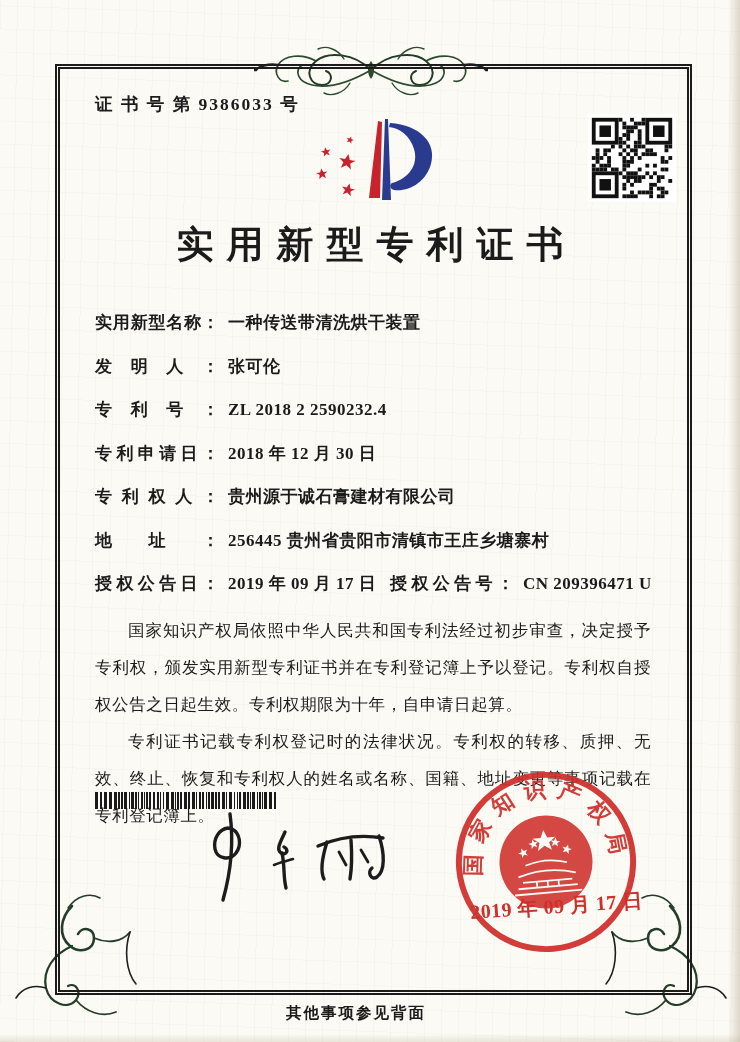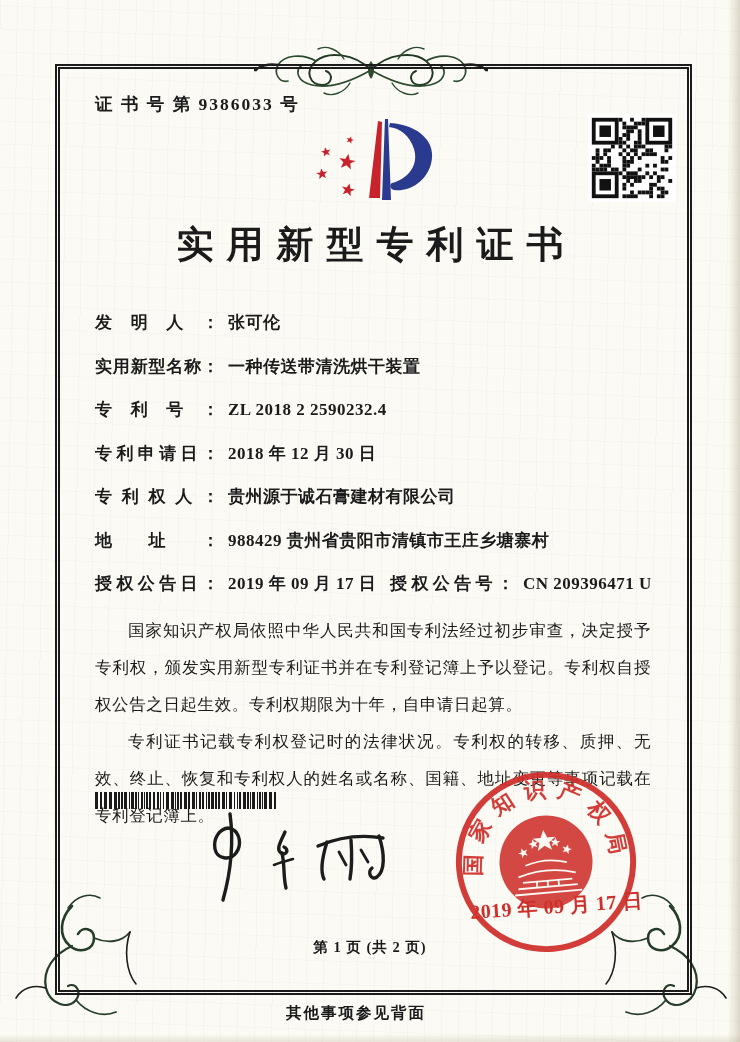--- a/index.html
+++ b/index.html
@@ -258,36 +258,36 @@
       <rect x="65.04347826086956" y="11.478260869565219" width="11.478260869565219" height="11.478260869565219" fill="#111"></rect>
       <rect x="3.8260869565217392" y="57.391304347826086" width="26.782608695652176" height="26.782608695652176" fill="#111"></rect>
       <rect x="7.6521739130434785" y="61.21739130434783" width="19.130434782608695" height="19.130434782608695" fill="#fff"></rect>
       <rect x="11.478260869565219" y="65.04347826086956" width="11.478260869565219" height="11.478260869565219" fill="#111"></rect>
     </svg>
 
   <div class="title">实用新型专利证书</div>
 
   <div class="fields">
     <div class="frow">
+      <span class="flabel">实用新型名称：</span><span class="fvalue">一种传送带清洗烘干装置</span>
+    </div>
+    <div class="frow">
       <span class="flabel">发明人：</span><span class="fvalue">张可伦</span>
     </div>
     <div class="frow">
-      <span class="flabel">实用新型名称：</span><span class="fvalue">一种传送带清洗烘干装置</span>
-    </div>
-    <div class="frow">
       <span class="flabel">专利号：</span><span class="fvalue">ZL 2018 2 2590232.4</span>
     </div>
     <div class="frow">
       <span class="flabel">专利申请日：</span><span class="fvalue">2018 年 12 月 30 日</span>
     </div>
     <div class="frow">
       <span class="flabel">专利权人：</span><span class="fvalue">贵州源于诚石膏建材有限公司</span>
     </div>
     <div class="frow">
-      <span class="flabel">地址：</span><span class="fvalue">988429 贵州省贵阳市清镇市王庄乡塘寨村</span>
+      <span class="flabel">地址：</span><span class="fvalue">256445 贵州省贵阳市清镇市王庄乡塘寨村</span>
     </div>
     <div class="frow">
       <span class="flabel">授权公告日：</span><span class="fvalue">2019 年 09 月 17 日</span>
       <span class="grant2">
         <span class="flabel">授权公告号：</span><span class="fvalue">CN 209396471 U</span>
       </span>
     </div>
   </div>
 
   <div class="paras">
@@ -390,18 +390,17 @@
         <path d="M-29,13 Q0,4 29,13"></path>
         <path d="M-25,19 L25,19"></path>
         <path d="M-30,25 L30,25"></path>
         <path d="M-34,31 L34,31"></path>
         <path d="M-11,19 L-11,25 M0,19 L0,25 M11,19 L11,25"></path>
       </g>
     </g>
   </svg>
   <div class="seal-date">2019 年 09 月 17 日</div>
 
-  <div class="page-ind">第 1 页 (共 2 页)</div>
   <div class="back-note">其他事项参见背面</div>
 
   <div class="edge-r"></div>
   <div class="edge-b"></div>
 </div>
 
 </body></html>

